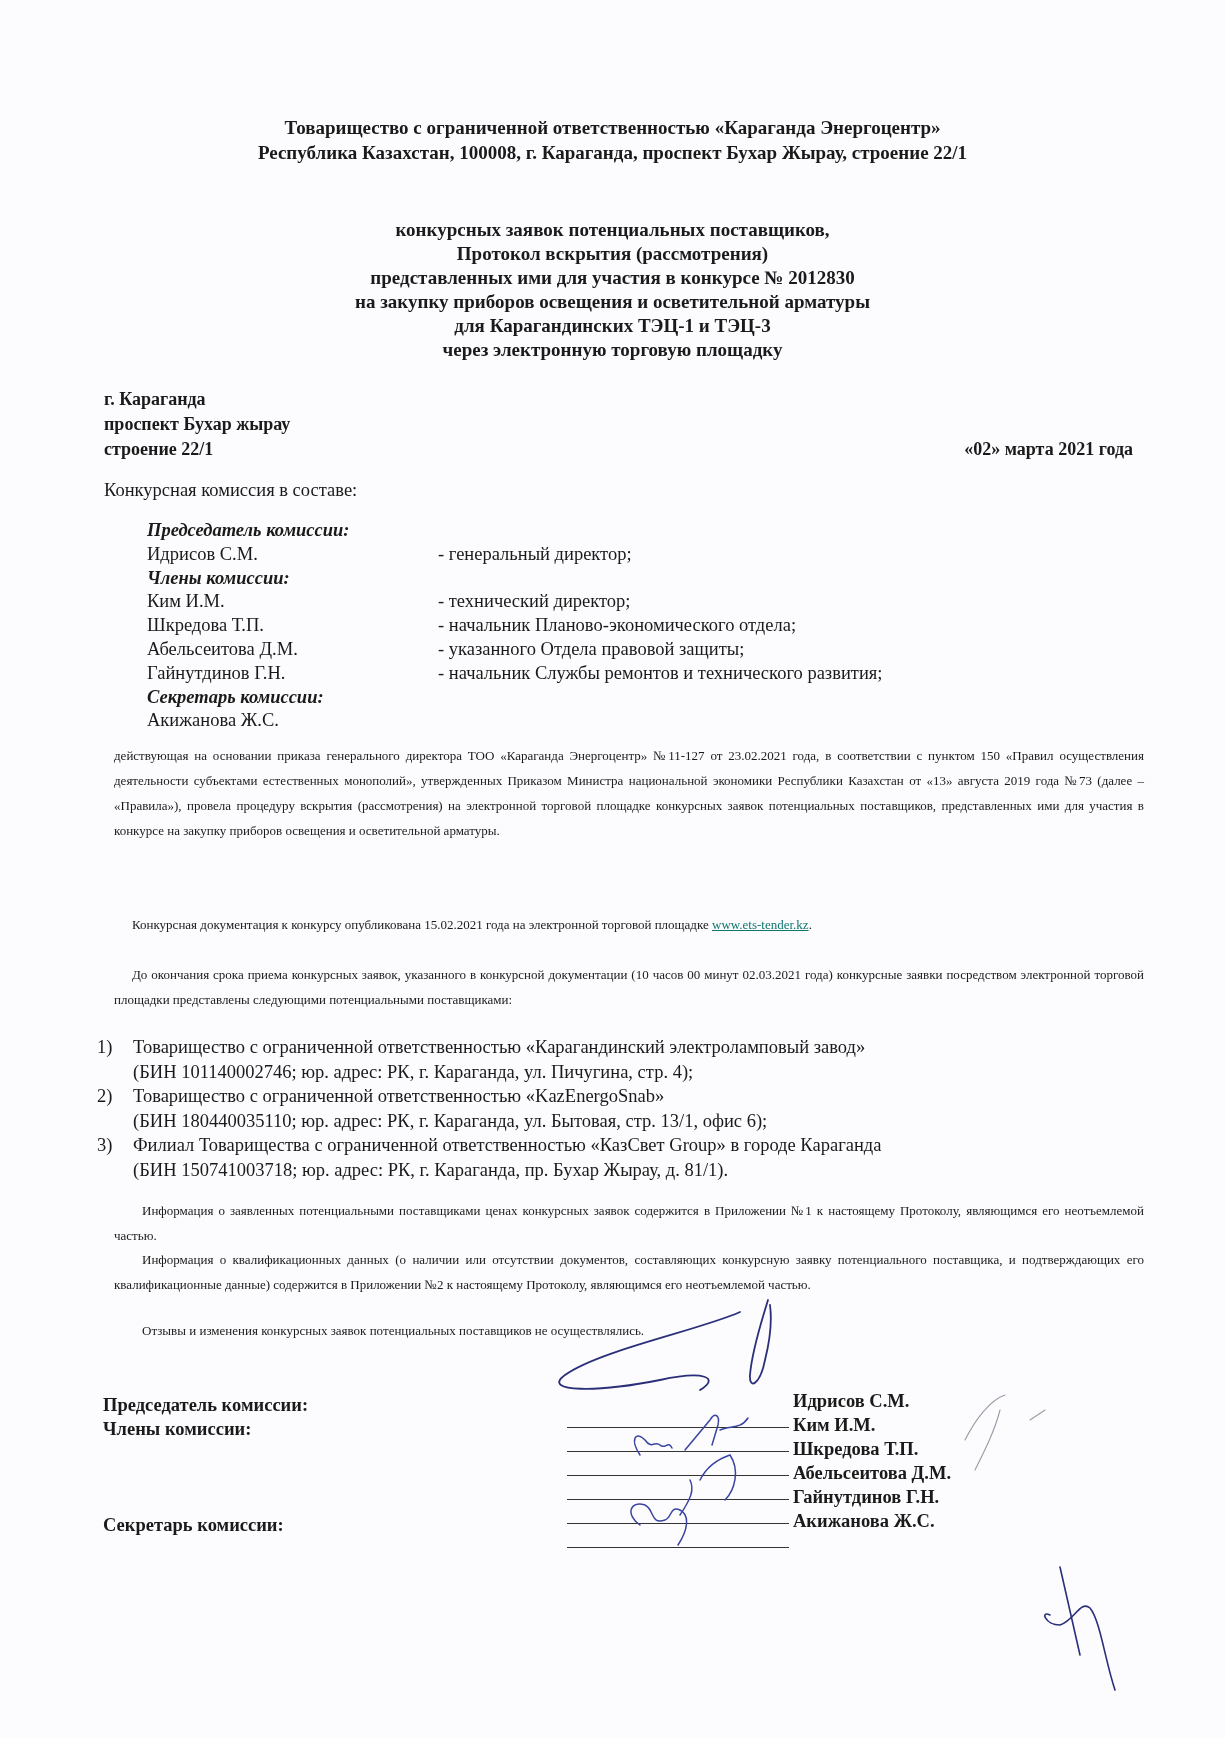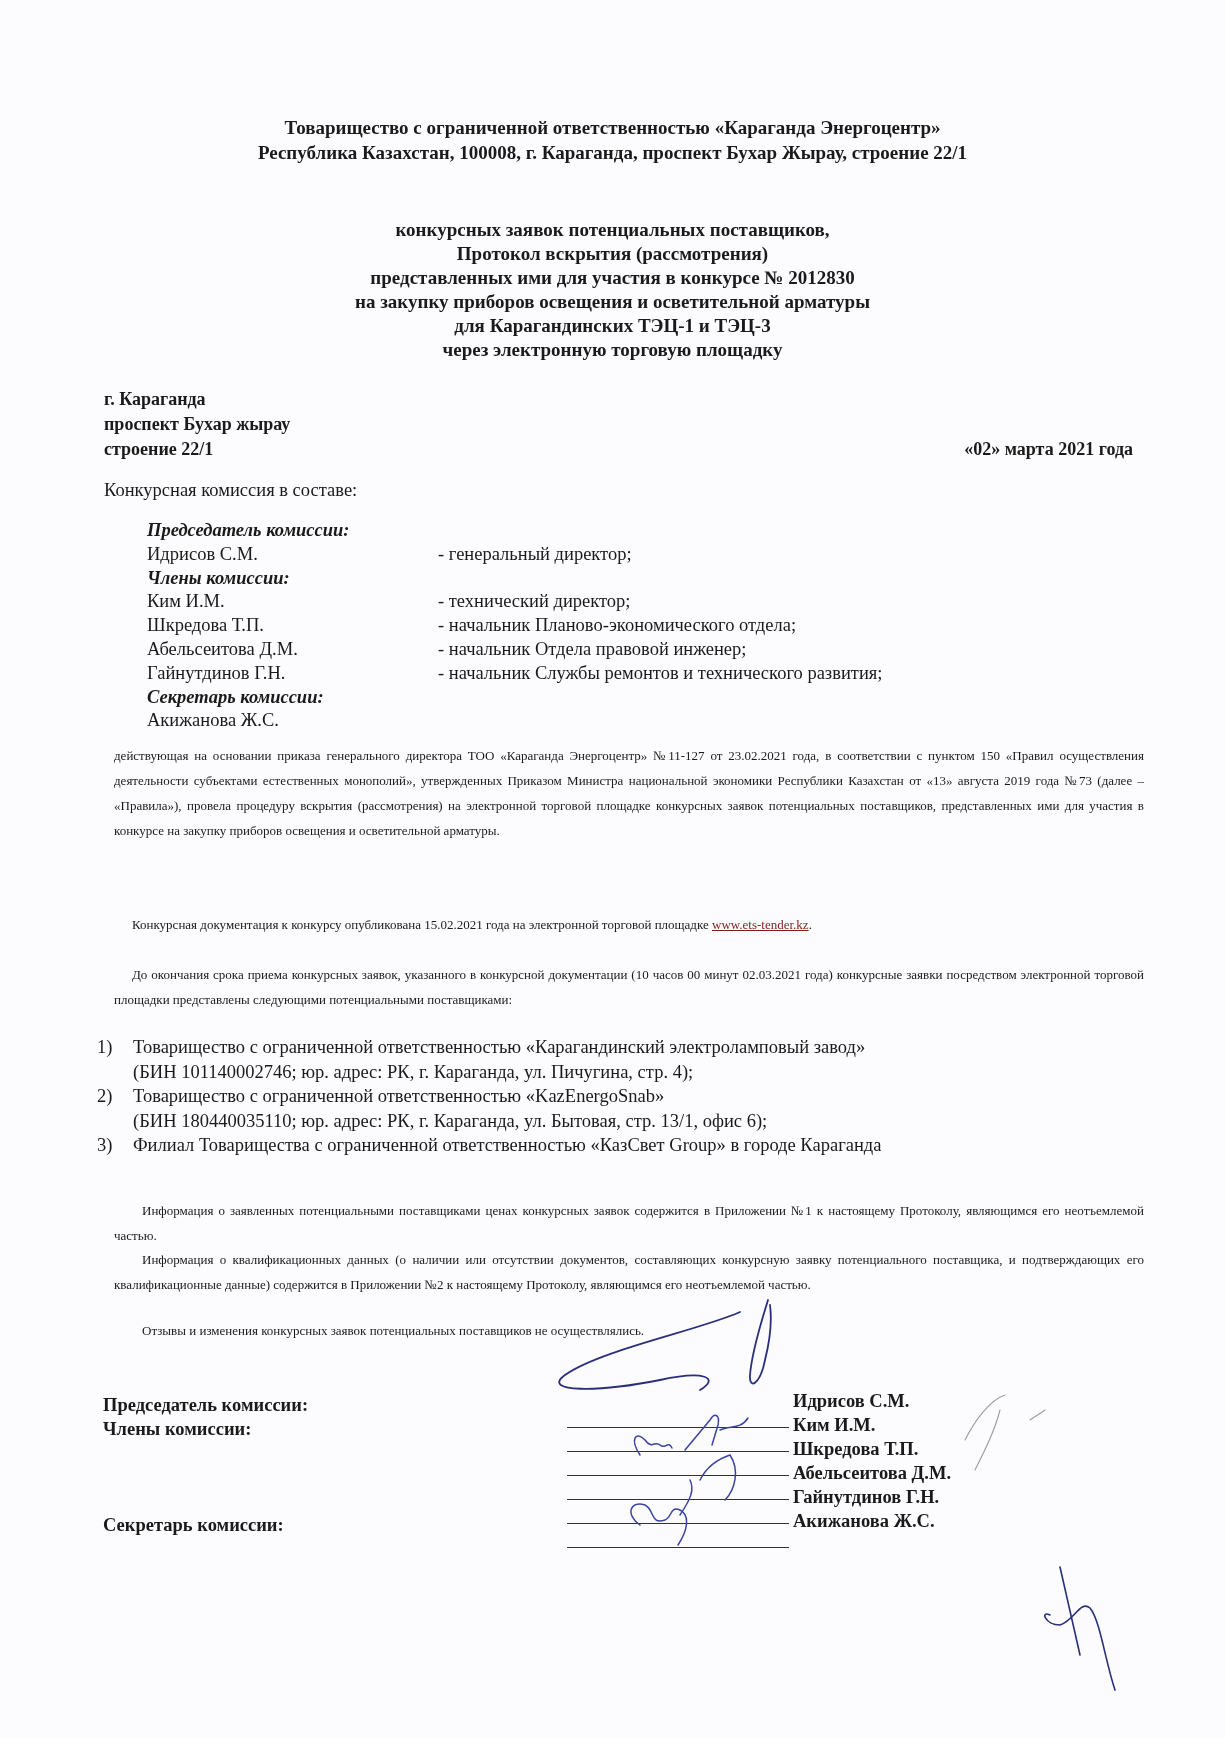--- a/index.html
+++ b/index.html
@@ -16,21 +16,21 @@
   .meta { font-size: 18px; font-weight: bold; line-height: 25px; }
   .body-text { font-size: 18.5px; line-height: 24.5px; }
   .para {
     position: absolute; left: 114px; width: 1030px;
     font-size: 13px; line-height: 25px; text-align: justify;
   }
   .roster { position: absolute; left: 147px; font-size: 18.5px; line-height: 23.8px; }
   .roster .row { display: flex; height: 23.8px; }
   .roster .name { width: 291px; }
   .roster .role-italic { font-style: italic; font-weight: bold; }
-  .link { text-decoration: underline; color: #7f1d1d; }
+  .link { text-decoration: underline; color: #0f766e; }
   .list { position: absolute; left: 97px; width: 1040px; font-size: 18.5px; line-height: 24.5px; }
   .list .item { display: flex; }
   .list .num { width: 36px; }
   .list .sub { padding-left: 36px; }
   .sig-left { position: absolute; left: 103px; font-size: 18.5px; font-weight: bold; line-height: 24px; }
   .sig-lines { position: absolute; left: 567px; top: 1404px; }
   .sig-line { width: 222px; height: 24px; border-bottom: 1.3px solid #333; box-sizing: border-box; }
   .sig-names { position: absolute; left: 793px; top: 1389px; font-size: 18.5px; font-weight: bold; line-height: 24px; }
   svg.ink { position: absolute; overflow: visible; }
 </style>
@@ -76,21 +76,21 @@
     <div class="row">
       <span class="name">Ким И.М.</span>
       <span>- технический директор;</span>
     </div>
     <div class="row">
       <span class="name">Шкредова Т.П.</span>
       <span>- начальник Планово-экономического отдела;</span>
     </div>
     <div class="row">
       <span class="name">Абельсеитова Д.М.</span>
-      <span>- начальник Отдела правовой инженер;</span>
+      <span>- указанного Отдела правовой защиты;</span>
     </div>
     <div class="row">
       <span class="name">Гайнутдинов Г.Н.</span>
       <span>- начальник Службы ремонтов и технического развития;</span>
     </div>
     <div class="row">
         <span class="role-italic">Секретарь комиссии:</span>
       </div>
     <div class="row">
       <span class="name">Акижанова Ж.С.</span>
@@ -118,20 +118,21 @@
           <span class="num">2)</span>
           <span>Товарищество с ограниченной ответственностью «KazEnergoSnab»</span>
         </div>
       <div class="sub">(БИН  180440035110; юр. адрес: РК, г. Караганда, ул. Бытовая, стр. 13/1, офис 6);</div>
     </div>
     <div>
       <div class="item">
           <span class="num">3)</span>
           <span>Филиал Товарищества с ограниченной ответственностью «КазСвет Group» в городе Караганда</span>
         </div>
+      <div class="sub">(БИН  150741003718; юр. адрес: РК, г. Караганда, пр. Бухар Жырау, д. 81/1).</div>
     </div>
   </div>
 
   <div class="para" style="top:1198px; text-indent:28px;">Информация о заявленных потенциальными поставщиками ценах конкурсных заявок содержится в Приложении №1 к настоящему Протоколу, являющимся его неотъемлемой частью.</div>
   <div class="para" style="top:1247px; text-indent:28px;font-family:Liberation Serif, serif;">Информация о квалификационных данных (о наличии или отсутствии документов, составляющих конкурсную заявку потенциального поставщика, и подтверждающих его квалификационные данные) содержится в Приложении №2 к настоящему Протоколу, являющимся его неотъемлемой частью.</div>
   <div class="para" style="top:1318px; text-indent:28px;">Отзывы и изменения конкурсных заявок потенциальных поставщиков не осуществлялись.</div>
 
   <div class="sig-left" style="top:1393px;">Председатель комиссии:</div>
   <div class="sig-left" style="top:1417px;">Члены комиссии:</div>
   <div class="sig-left" style="top:1513px;">Секретарь комиссии:</div>

